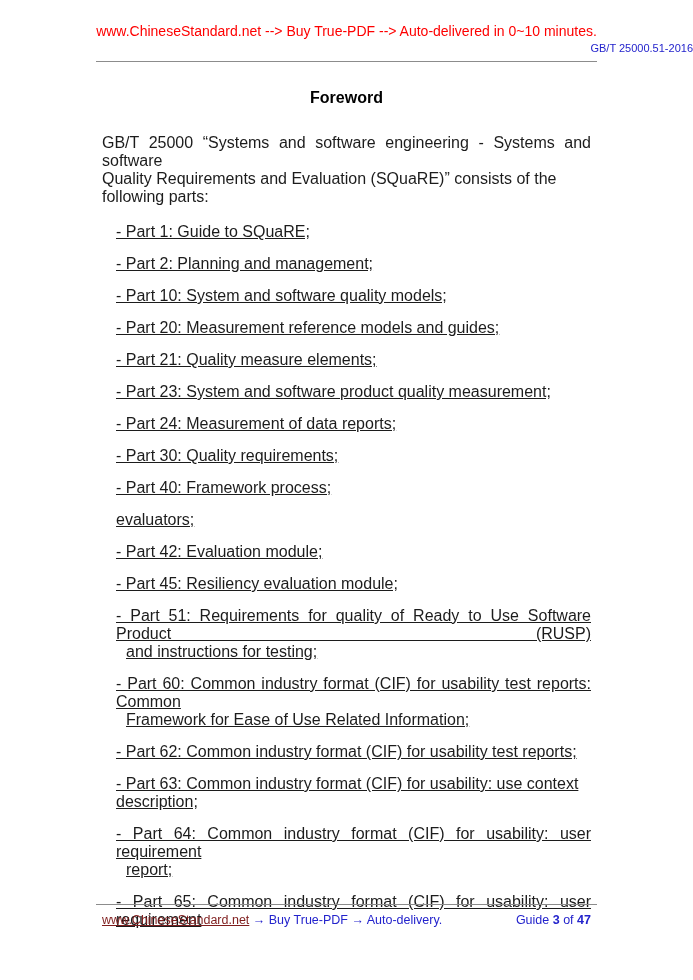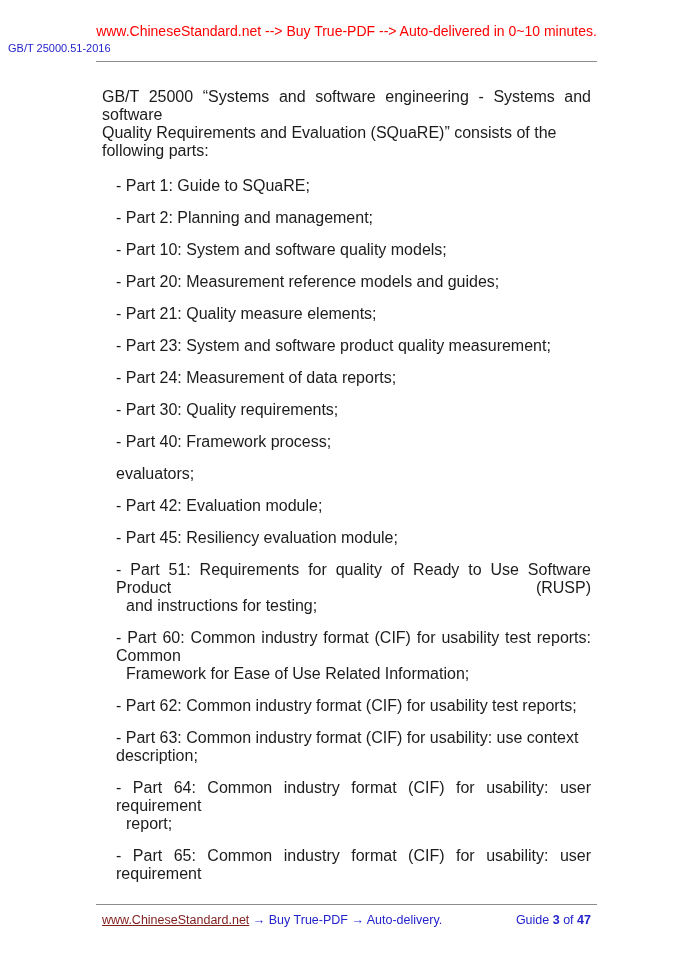--- a/index.html
+++ b/index.html
@@ -15,23 +15,22 @@
   }
   .banner {
     margin-top: 22px;
     font-size: 14px; line-height: 18px;
     text-align: center;
     color: #fe0000;
   }
   .doc-number {
     margin-top: 1px;
     font-size: 11px; line-height: 14px;
-    text-align: left;
+    text-align: right;
     color: #2323cc;
-    margin-left: 8px;
   }
   .rule {
     height: 0;
     border-top: 1px solid #8c8c8c;
     margin: 6px 96px 0;
   }
   .title {
     margin: 26px 0 0;
     font-size: 16px; line-height: 20px;
     text-align: center;
@@ -42,21 +41,21 @@
     padding: 0 102px;
     font-size: 16px;
     line-height: 18px;
     color: #1c1c1c;
   }
   .intro { margin-top: 26px; }
   .pline { min-height: 18px; }
   .pline:not(:last-child) { text-align: justify; text-align-last: justify; }
   .truncated .pline:last-child { text-align: justify; text-align-last: justify; }
   .parts-list { margin-top: 17px; }
-  .part-item { margin-bottom: 14px; padding-left: 14px; }
+  .part-item { margin-bottom: 14px; padding-left: 14px; text-decoration: underline; }
   .part-item .pline + .pline { padding-left: 10px; }
   .footer { position: absolute; top: 904px; left: 0; right: 0; }
   .footer .rule { margin: 0 96px; }
   .footer-row {
     display: flex; justify-content: space-between; align-items: baseline;
     margin-top: 7px;
     padding: 0 102px;
     font-size: 12.5px; line-height: 16px;
     color: #2323cc;
   }
@@ -67,20 +66,21 @@
 <body>
 
 <div class="page">
 
   <div class="banner">www.ChineseStandard.net --&gt; Buy True-PDF --&gt; Auto-delivered in 0~10 minutes.</div>
 
   <div class="doc-number">GB/T 25000.51-2016</div>
 
   <div class="rule"></div>
 
+  <h1 class="title">Foreword</h1>
 
   <div class="content">
     <div class="intro">
         <div class="pline">GB/T 25000 “Systems and software engineering - Systems and software</div>
         <div class="pline">Quality Requirements and Evaluation (SQuaRE)” consists of the following parts:</div>
       </div>
     <div class="parts-list">
         <div class="part-item">
           <div class="pline">- Part 1: Guide to SQuaRE;</div>
         </div>

